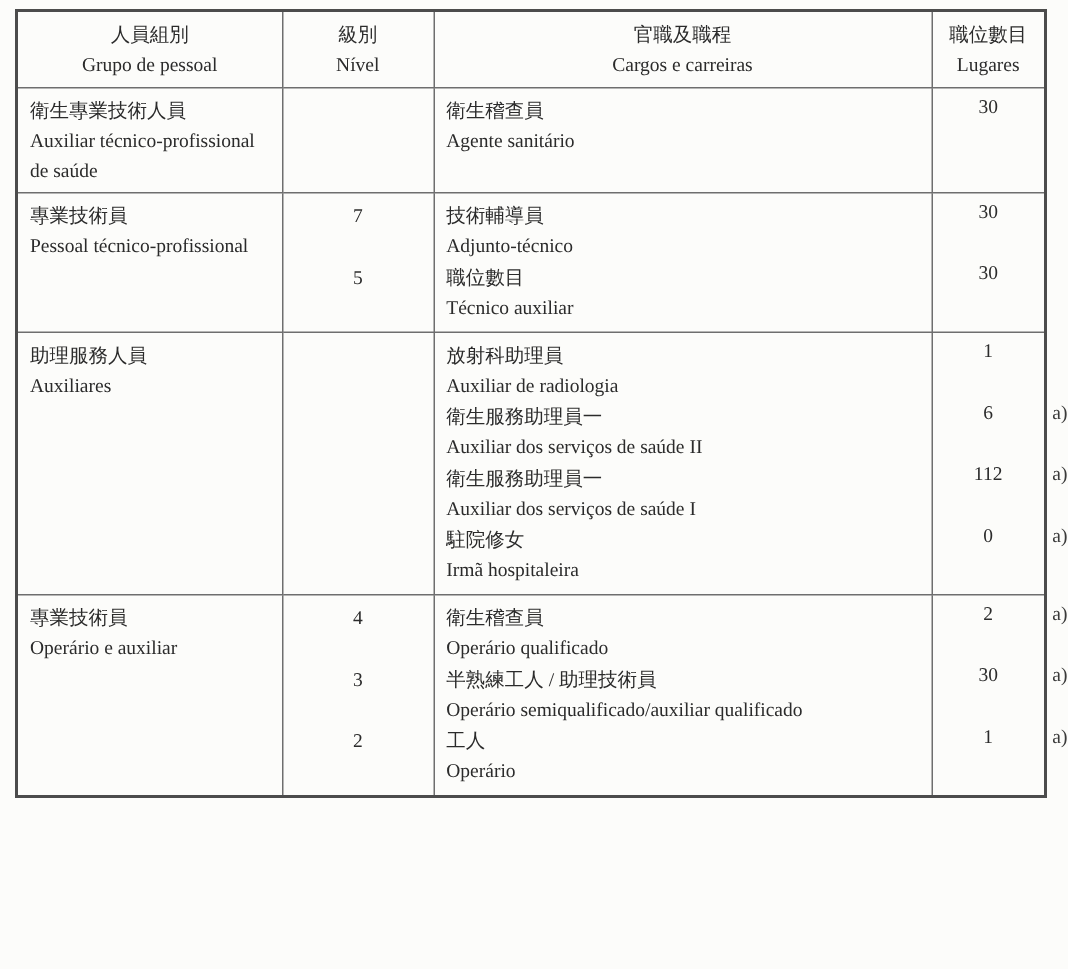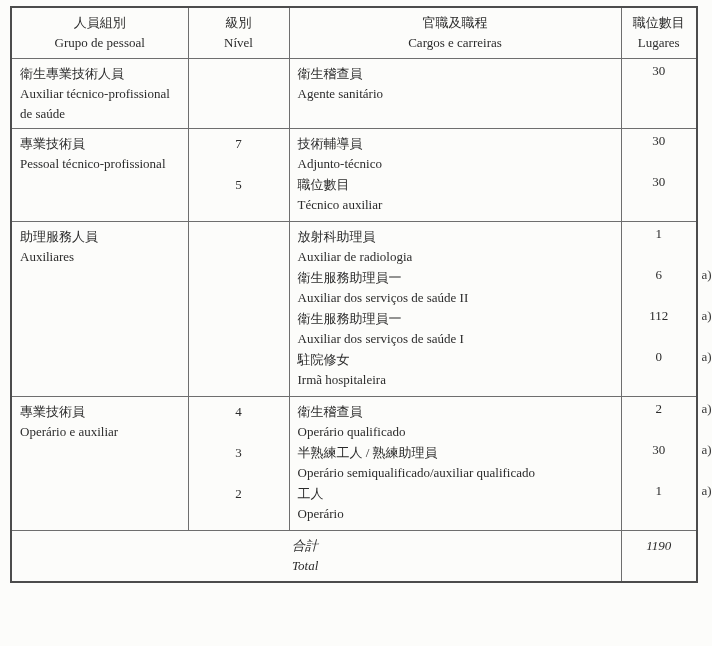--- a/index.html
+++ b/index.html
@@ -192,21 +192,21 @@
         <div class="unit">4</div>
         <div class="unit">3</div>
         <div class="unit">2</div>
       </td>
       <td class="c3">
         <div class="unit">
           <div class="line">衛生稽查員</div>
           <div class="line">Operário qualificado</div>
         </div>
         <div class="unit">
-          <div class="line">半熟練工人 / 熟練助理員</div>
+          <div class="line">半熟練工人 / 助理技術員</div>
           <div class="line">Operário semiqualificado/auxiliar qualificado</div>
         </div>
         <div class="unit">
           <div class="line">工人</div>
           <div class="line">Operário</div>
         </div>
       </td>
       <td class="c4">
         <div class="unit">
           <span>2</span>
@@ -216,24 +216,15 @@
           <span>30</span>
           <span class="note">a)</span>
         </div>
         <div class="unit">
           <span>1</span>
           <span class="note">a)</span>
         </div>
       </td>
     </tr>
 
-    <tr>
-      <td class="total-label-cell" colspan="3">
-        <div class="line it">合計</div>
-        <div class="line it">Total</div>
-      </td>
-      <td class="total-count">
-        <span class="it">1190</span>
-      </td>
-    </tr>
   </tbody>
     </table>
 </div>
 
 </body></html>

